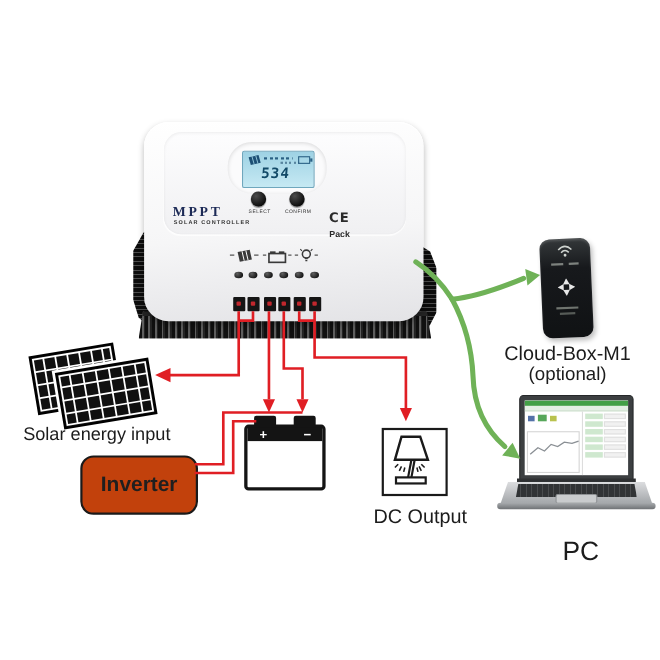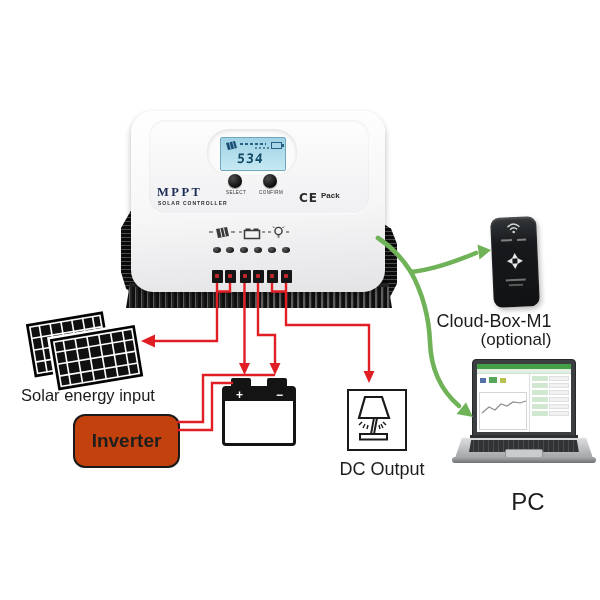--- a/index.html
+++ b/index.html
@@ -39,21 +39,21 @@
     font-weight:bold;font-size:13px;letter-spacing:1px;color:#134a68;transform:skewX(-5deg);}
   .btn{width:14px;height:14px;border-radius:50%;z-index:5;
     background:radial-gradient(circle at 35% 30%,#4c4c4c,#0b0b0b 72%);
     box-shadow:0 1px 1px rgba(0,0,0,.4);}
   .tiny{font-size:10px;transform:scale(.45);transform-origin:0 0;white-space:nowrap;
     letter-spacing:1px;color:#2e2e2e;z-index:6;}
   .brand{left:157px;top:185px;font-family:Liberation Serif, serif;font-weight:bold;font-size:12.5px;
     letter-spacing:2.5px;color:var(--brand-navy,#1c2a56);z-index:6;}
   .brand-sub{font-size:10px;transform:scale(.5);transform-origin:0 0;letter-spacing:2px;
     color:#2e2e2e;left:158px;top:200px;white-space:nowrap;font-weight:bold;z-index:6;}
-  .cert{left:299px;top:191px;display:flex;align-items:flex-start;gap:3px;z-index:6;}
+  .cert{left:299px;top:191px;display:flex;align-items:flex-end;gap:3px;z-index:6;flex-direction:column;}
   .cert-ce{font-size:12px;font-weight:bold;letter-spacing:1px;color:#2b2b2b;
     font-family:"DejaVu Sans",sans-serif;}
   .cert-rohs{font-size:8px;font-weight:bold;color:#2b2b2b;}
   .led{width:8px;height:6px;border-radius:50%;top:247px;z-index:5;
     background:radial-gradient(circle at 35% 30%,#606060,#141414 75%);}
   .term{top:270px;width:11px;height:13px;background:#151515;border-radius:1px;z-index:5;}
   .term i{position:absolute;left:3.5px;top:4px;width:4px;height:4px;background:#c1272d;border-radius:1px;}
 
   
   .inverter-box{left:73px;top:414px;width:103px;height:50px;border:2.5px solid #1a1a1a;
@@ -96,21 +96,21 @@
   .pc-pad{left:50%;transform:translateX(-50%);bottom:0;width:36px;height:7px;background:#c9cbcd;
     border:1px solid #8f9295;border-radius:2px;}
   .pc-lip{left:452px;top:457px;width:144px;height:6px;border-radius:3px;
     background:linear-gradient(180deg,#a9acaf,#6e7174);z-index:4;}
 
   
   .lbl{z-index:8;text-align:center;color:#1c1c1c;}
   .lbl-solar{left:16px;top:386px;width:144px;font-size:16.5px;}
   .lbl-batt{left:205px;top:449px;width:112px;font-size:19px;}
   .lbl-dc{left:337px;top:459px;width:90px;font-size:18px;}
-  .lbl-cloud{left:432px;top:311px;width:124px;font-size:18px;}
+  .lbl-cloud{left:454px;top:311px;width:124px;font-size:18px;}
   .lbl-cloudnote{left:454px;top:330px;width:124px;font-size:17px;}
   .lbl-pc{left:478px;top:488px;width:100px;font-size:24px;}
 
   
   #wiring{left:0;top:0;z-index:7;pointer-events:none;}
   .wire{stroke:var(--wire-red,#e01e24);stroke-width:2.4;fill:none;}
   .wirehead{fill:var(--wire-red,#e01e24);}
   .glink{stroke:var(--arrow-green,#6fb257);stroke-width:4.6;fill:none;stroke-linecap:round;}
   .ghead{fill:var(--arrow-green,#6fb257);}
   .panelgrid{stroke:#fff;stroke-width:1.6;}

